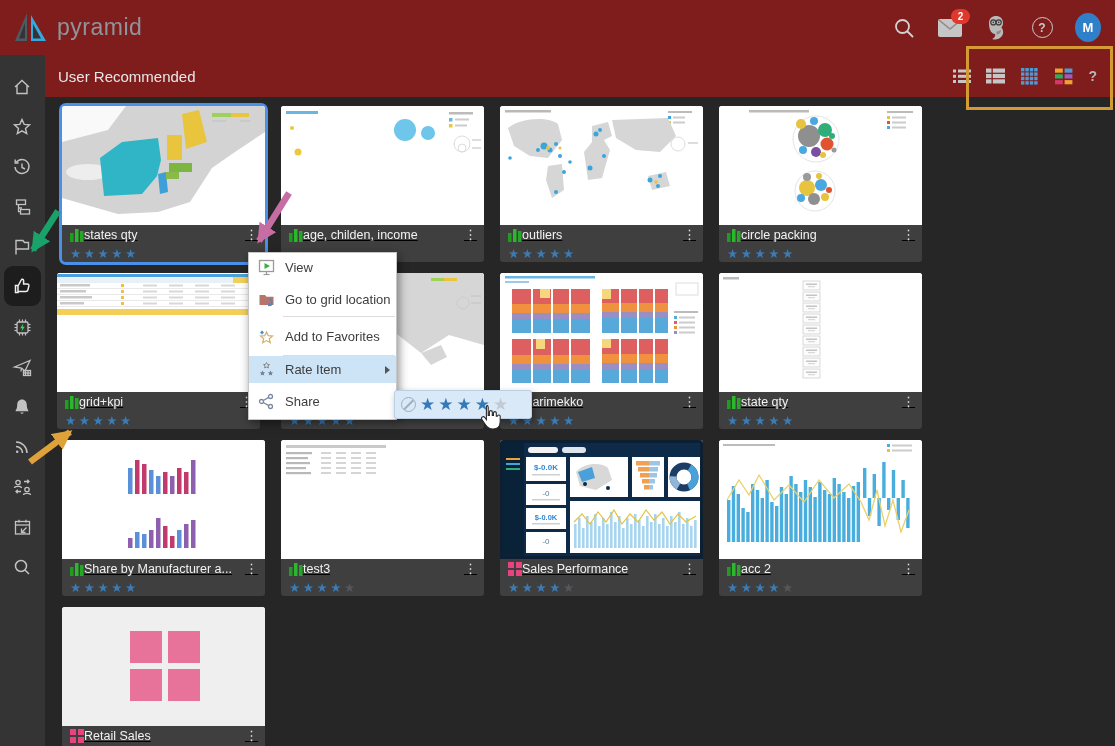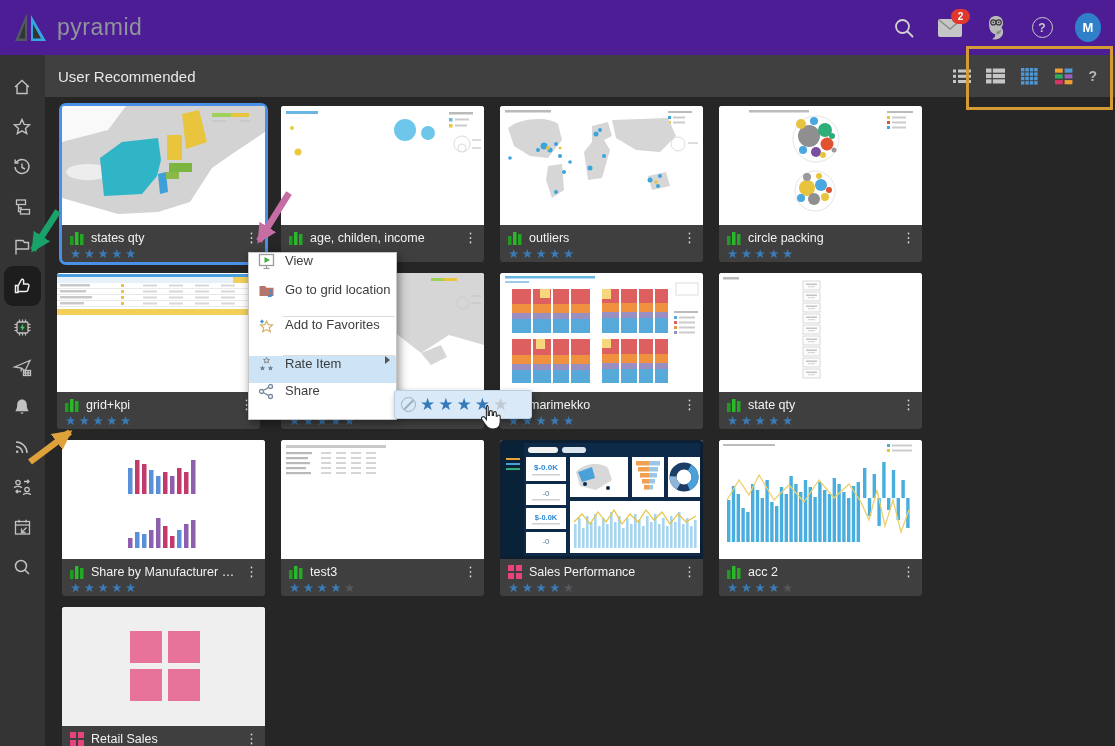--- a/index.html
+++ b/index.html
@@ -1,56 +1,56 @@
 <!DOCTYPE html>
 <html><head>
 <meta charset="utf-8">
 <style>
   html,body{margin:0;padding:0;background:#1b1b1b;}
   #app{position:relative;width:1115px;height:746px;overflow:hidden;background:#262626;
        font-family:"Liberation Sans",sans-serif;-webkit-font-smoothing:antialiased;}
   
-  .topbar{position:absolute;left:0;top:0;width:1115px;height:55px;background:#4c1d95;}
+  .topbar{position:absolute;left:0;top:0;width:1115px;height:55px;background:#7f1d1d;}
   .logo{position:absolute;left:12px;top:11px;display:flex;align-items:center;gap:9px;}
   .logo-text{font-size:23px;color:#8f959a;letter-spacing:.5px;font-weight:500;}
   .tb-icons{position:absolute;right:14px;top:0;height:55px;display:flex;align-items:center;gap:20px;}
   .tb-ic{position:relative;width:26px;height:26px;display:flex;align-items:center;justify-content:center;cursor:pointer;}
   .badge{position:absolute;top:-6px;right:-7px;min-width:15px;height:15px;border-radius:8px;background:#e0382c;
          color:#fff;font-size:10px;font-weight:bold;display:flex;align-items:center;justify-content:center;padding:0 2px;}
   .help-circle{width:19px;height:19px;border:1.6px solid #c9c9c9;border-radius:50%;color:#c9c9c9;
                font-size:12px;font-weight:bold;display:flex;align-items:center;justify-content:center;}
   .avatar{width:29px;height:29px;border-radius:50%;background:#2f80c8;color:#fff;font-size:13px;font-weight:bold;
           display:flex;align-items:center;justify-content:center;}
   
   .sidebar{position:absolute;left:0;top:55px;width:45px;height:691px;background:#343434;}
   .sb-item{position:absolute;left:2px;width:40px;height:36px;display:flex;align-items:center;justify-content:center;cursor:pointer;}
   .sb-item.sel{background:#1d1d1d;border-radius:9px;left:4px;width:37px;height:40px;}
   
-  .headbar{position:absolute;left:45px;top:55px;width:1070px;height:42px;background:#404040;}
+  .headbar{position:absolute;left:45px;top:55px;width:1070px;height:42px;background:#7f1d1d;}
   .page-title{position:absolute;left:13px;top:0;height:42px;display:flex;align-items:center;
               color:#e8e8e8;font-size:15px;}
   .view-icons{position:absolute;right:18px;top:0;height:42px;display:flex;align-items:center;gap:15px;}
   .vi{width:19px;height:17px;display:flex;align-items:center;justify-content:center;cursor:pointer;}
   .vi-help{color:#b8b8b8;font-size:14px;font-weight:bold;cursor:pointer;}
   
   .tile{position:absolute;width:203px;height:156px;background:#3f3f3f;border-radius:3px;cursor:pointer;}
   .tile.sel{outline:3px solid #4a8fe8;border-radius:4px;}
   .thumb{position:absolute;left:0;top:0;width:203px;height:119px;background:#ffffff;overflow:hidden;border-radius:3px 3px 0 0;}
   .thumb svg{display:block;width:203px;height:119px;}
   .tfoot{position:absolute;left:0;top:119px;width:203px;height:37px;box-sizing:border-box;padding:3px 8px 0 8px;}
-  .trow{display:flex;align-items:center;gap:7px;height:19px;}
+  .trow{display:flex;align-items:flex-start;gap:0;height:19px;text-decoration:underline;}
   .ticon{width:14px;height:14px;flex:0 0 auto;}
   .ttitle{flex:1;color:#f2f2f2;font-size:12.5px;white-space:nowrap;overflow:hidden;text-overflow:ellipsis;}
   .tdots{flex:0 0 auto;width:12px;text-align:center;color:#e3e3e3;font-size:13px;line-height:13px;letter-spacing:0;cursor:pointer;}
   .tstars{height:14px;font-size:12.5px;letter-spacing:2.5px;line-height:14px;}
   .tstars .st{color:#54585c;} .tstars .st.f{color:#3a7cb8;}
   
   .cmenu{position:absolute;left:248px;top:252px;width:147px;background:#fff;border:1px solid #c6c6c6;
          box-shadow:2px 3px 9px rgba(0,0,0,.45);z-index:20;font-size:13px;color:#3d3d3d;}
-  .mi{display:flex;gap:10px;padding:0 6px 0 9px;cursor:pointer;}
+  .mi{display:flex;align-items:center;gap:10px;padding:0 6px 0 9px;cursor:pointer;}
   .mi .mic{width:17px;height:17px;flex:0 0 auto;}
   .mi .mlabel{flex:1;white-space:nowrap;}
   .mi.hl{background:#cde3f6;}
   .msep{height:1px;background:#dcdcdc;margin:0 1px 0 34px;}
   .subarrow{width:0;height:0;border-left:5px solid #555;border-top:4.5px solid transparent;border-bottom:4.5px solid transparent;}
   
   .submenu{position:absolute;left:394px;top:390px;width:138px;height:29px;background:#d9e9f8;
            border:1px solid #b9cfe4;border-radius:3px;box-shadow:2px 3px 7px rgba(0,0,0,.35);
            z-index:21;display:flex;align-items:center;gap:4px;padding:0 6px;box-sizing:border-box;}
   .norate{width:15px;height:15px;position:relative;flex:0 0 auto;}

